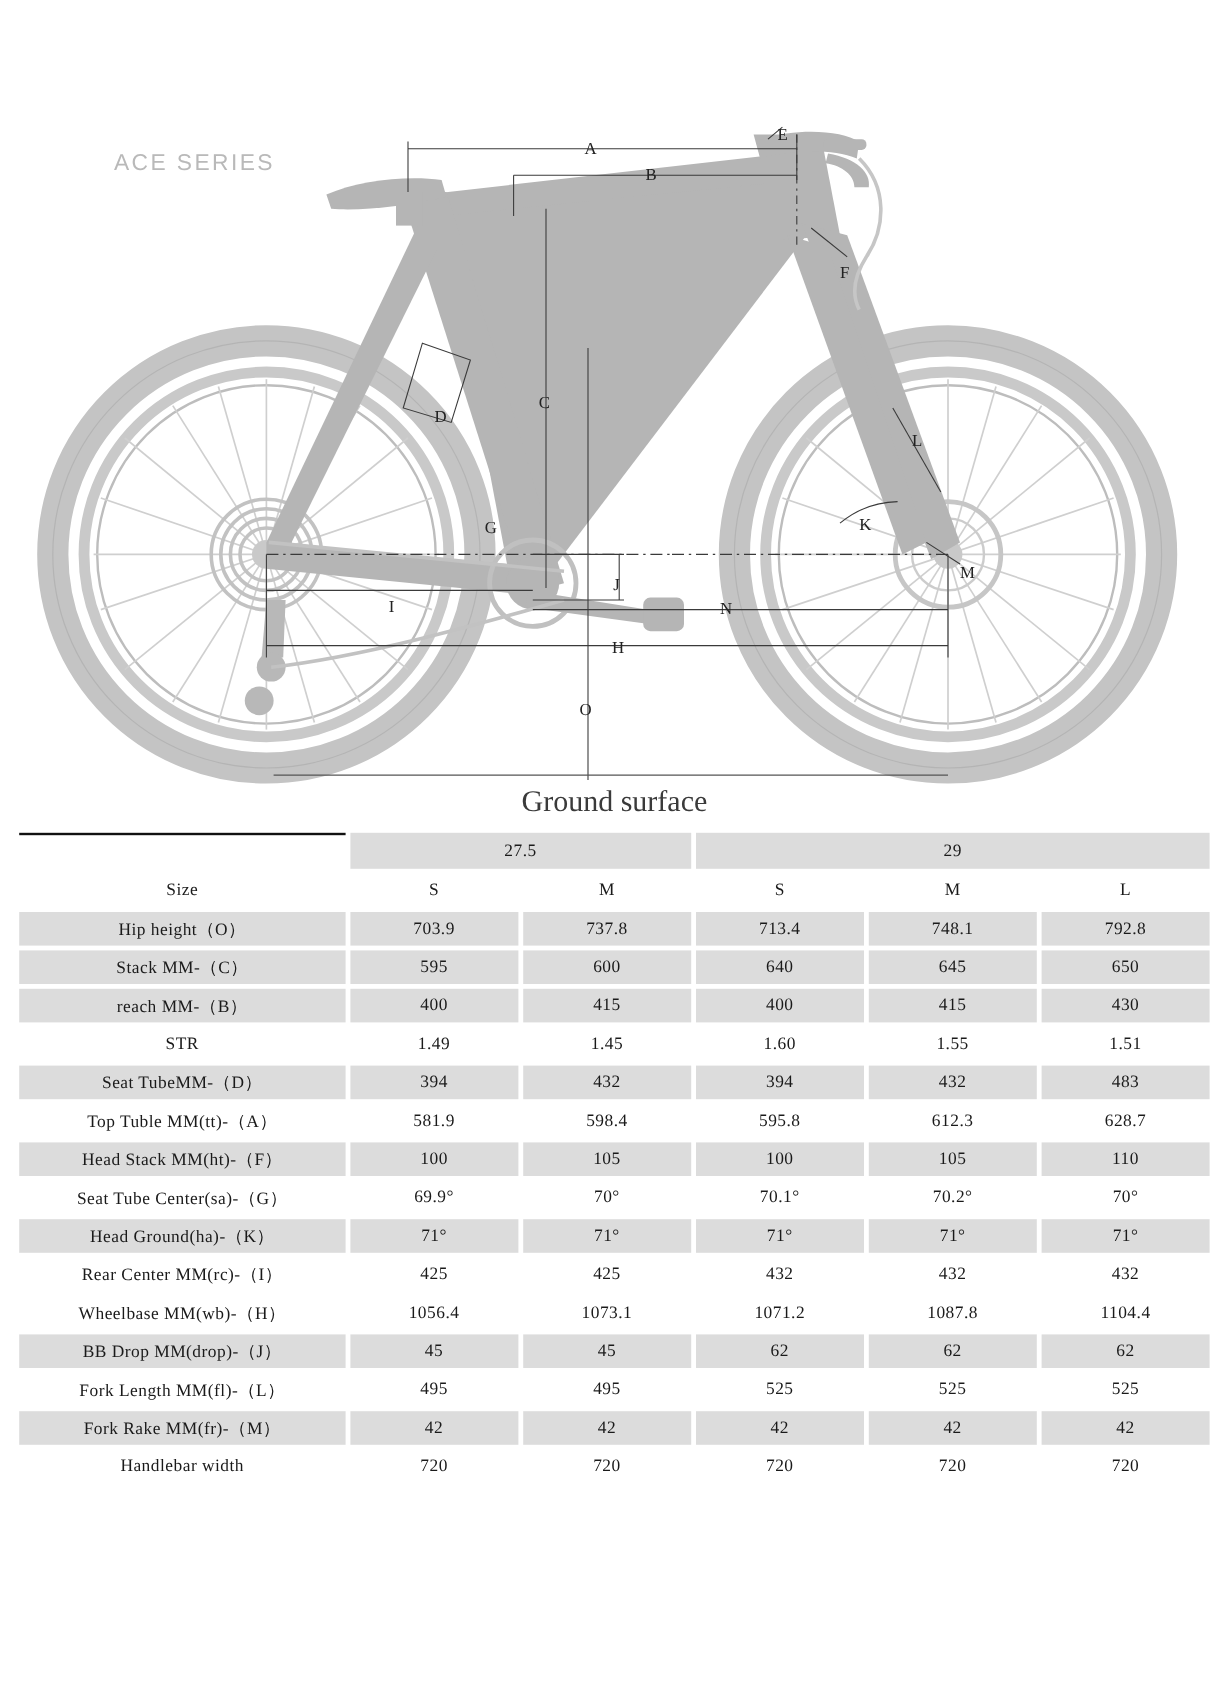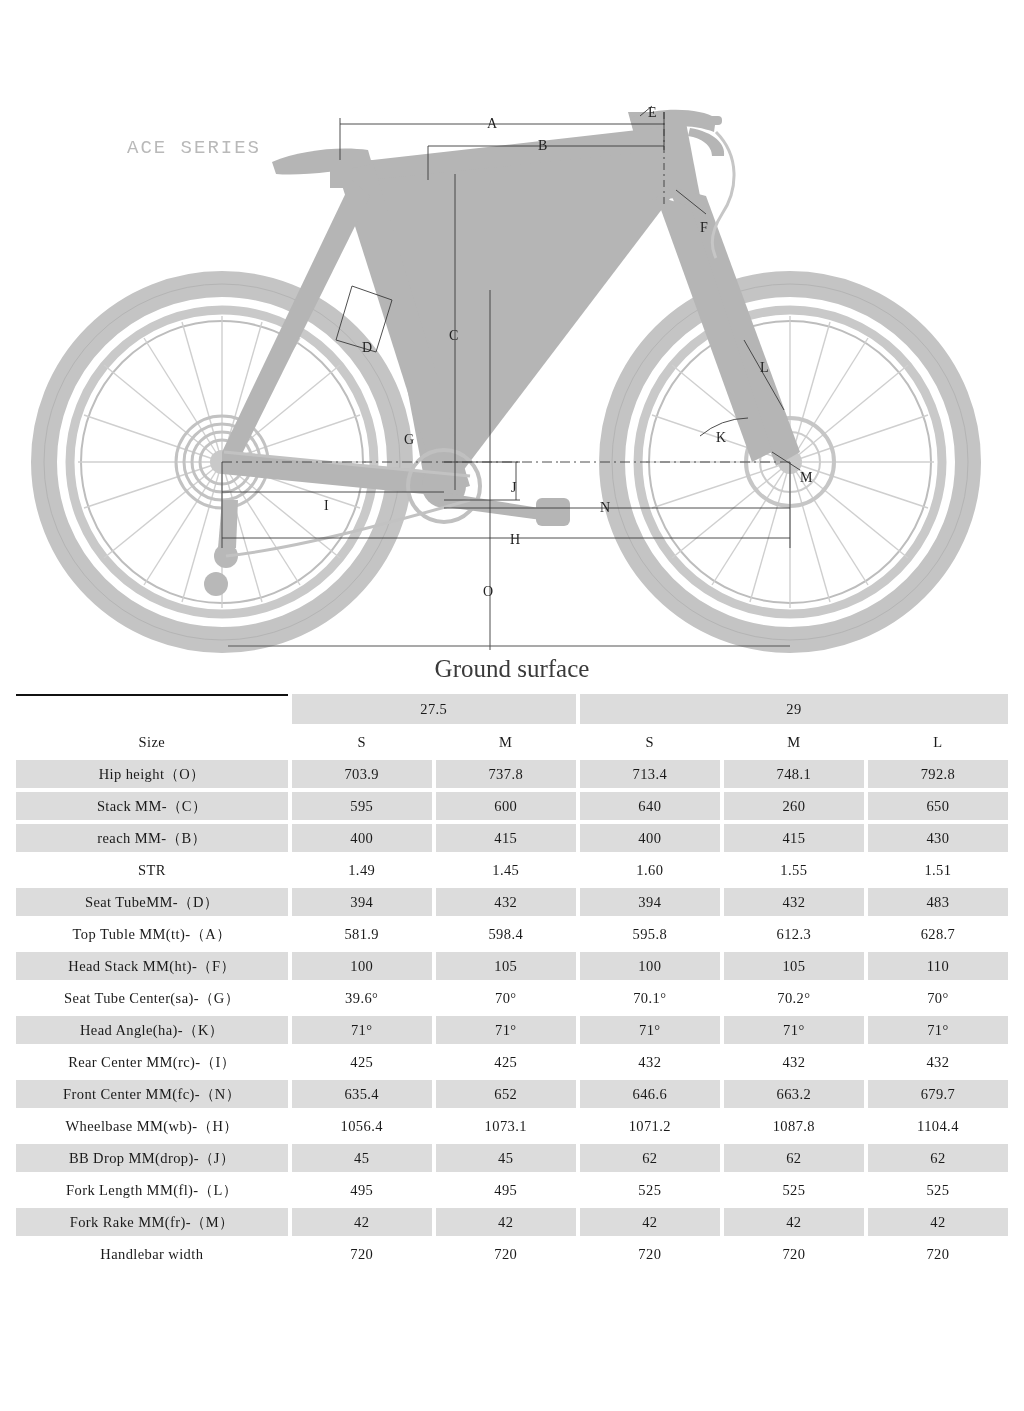--- a/index.html
+++ b/index.html
@@ -23,26 +23,25 @@
     height: 690px;
   }
   #bike-svg {
     position: absolute;
     left: 0;
     top: 0;
   }
   #series-label {
     position: absolute;
     left: 95px;
-    top: 137px;
-    font-family: Liberation Mono, monospace;
+    top: 126px;
+    font-family: Liberation Sans, sans-serif;
     font-size: 19px;
     letter-spacing: 2px;
     color: #b9b9b9;
-    margin-left: 32px;
   }
   #ground-label {
     position: absolute;
     left: 0;
     top: 655px;
     width: 1024px;
     text-align: center;
     font-family: "Liberation Serif", serif;
     font-size: 25px;
     color: #3a3a3a;
@@ -317,21 +316,21 @@
           <td class="val-col shade">713.4</td>
           <td class="val-col shade">748.1</td>
           <td class="val-col shade">792.8</td>
         </tr>
 
       <tr>
           <td class="lbl-col shade">Stack MM-（C）</td>
           <td class="val-col shade">595</td>
           <td class="val-col shade">600</td>
           <td class="val-col shade">640</td>
-          <td class="val-col shade">260</td>
+          <td class="val-col shade">645</td>
           <td class="val-col shade">650</td>
         </tr>
 
       <tr>
           <td class="lbl-col shade">reach MM-（B）</td>
           <td class="val-col shade">400</td>
           <td class="val-col shade">415</td>
           <td class="val-col shade">400</td>
           <td class="val-col shade">415</td>
           <td class="val-col shade">430</td>
@@ -368,53 +367,45 @@
           <td class="lbl-col shade">Head Stack MM(ht)-（F）</td>
           <td class="val-col shade">100</td>
           <td class="val-col shade">105</td>
           <td class="val-col shade">100</td>
           <td class="val-col shade">105</td>
           <td class="val-col shade">110</td>
         </tr>
 
       <tr>
           <td class="lbl-col plain">Seat Tube Center(sa)-（G）</td>
-          <td class="val-col plain">39.6°</td>
+          <td class="val-col plain">69.9°</td>
           <td class="val-col plain">70°</td>
           <td class="val-col plain">70.1°</td>
           <td class="val-col plain">70.2°</td>
           <td class="val-col plain">70°</td>
         </tr>
 
       <tr>
-          <td class="lbl-col shade">Head Angle(ha)-（K）</td>
+          <td class="lbl-col shade">Head Ground(ha)-（K）</td>
           <td class="val-col shade">71°</td>
           <td class="val-col shade">71°</td>
           <td class="val-col shade">71°</td>
           <td class="val-col shade">71°</td>
           <td class="val-col shade">71°</td>
         </tr>
 
       <tr>
           <td class="lbl-col plain">Rear Center MM(rc)-（I）</td>
           <td class="val-col plain">425</td>
           <td class="val-col plain">425</td>
           <td class="val-col plain">432</td>
           <td class="val-col plain">432</td>
           <td class="val-col plain">432</td>
         </tr>
 
-      <tr>
-          <td class="lbl-col shade">Front Center MM(fc)-（N）</td>
-          <td class="val-col shade">635.4</td>
-          <td class="val-col shade">652</td>
-          <td class="val-col shade">646.6</td>
-          <td class="val-col shade">663.2</td>
-          <td class="val-col shade">679.7</td>
-        </tr>
 
       <tr>
           <td class="lbl-col plain">Wheelbase MM(wb)-（H）</td>
           <td class="val-col plain">1056.4</td>
           <td class="val-col plain">1073.1</td>
           <td class="val-col plain">1071.2</td>
           <td class="val-col plain">1087.8</td>
           <td class="val-col plain">1104.4</td>
         </tr>
 

